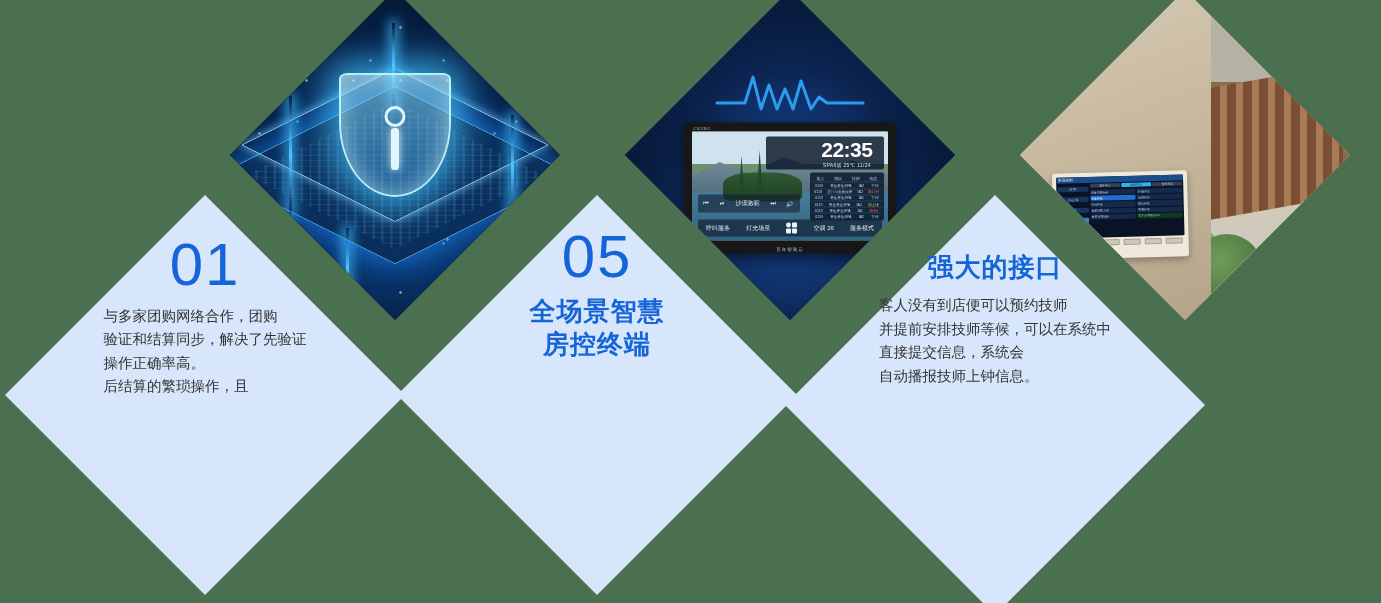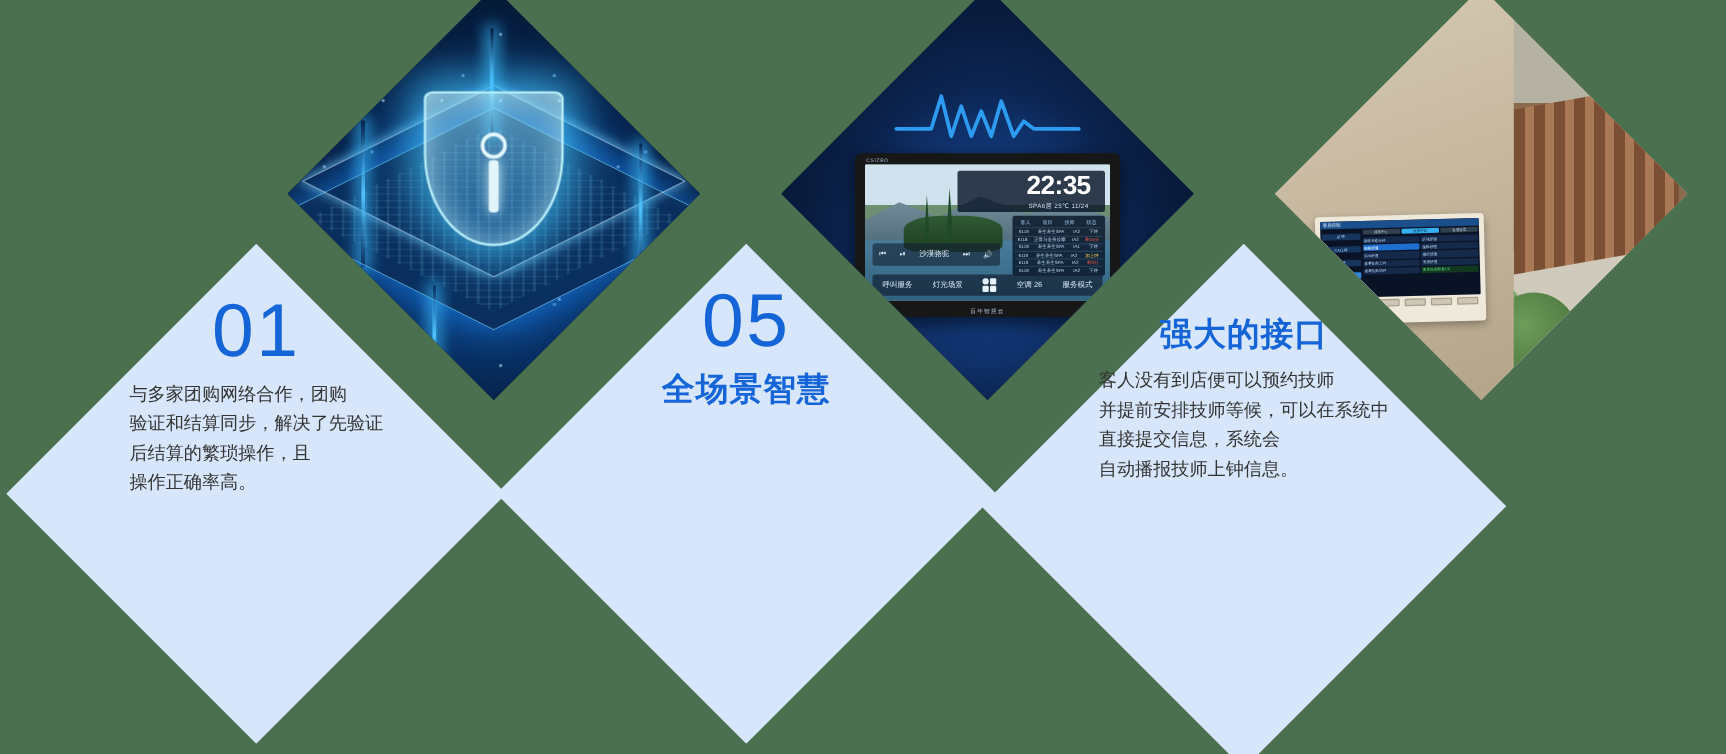--- a/index.html
+++ b/index.html
@@ -375,32 +375,33 @@
     </div>
   </div>
 
   <div class="dia text-dia" style="left:5px;top:195px;">
     <div class="dia-clip"></div>
     <div class="text-body">
       <div class="num">01</div>
       <div class="desc">
         <div>与多家团购网络合作，团购</div>
         <div>验证和结算同步，解决了先验证</div>
+        <div>操作正确率高。</div>
         <div>后结算的繁琐操作，且</div>
-        <div>操作正确率高。</div>
       </div>
     </div>
   </div>
 
   <div class="dia text-dia" style="left:397px;top:195px;">
     <div class="dia-clip"></div>
     <div class="text-body" style="padding-top:32px;">
       <div class="num">05</div>
       <div class="headline" style="margin-top:8px;">
         <div>全场景智慧</div>
+        <div>房控终端</div>
       </div>
     </div>
   </div>
 
   <div class="dia text-dia" style="left:785px;top:195px;width:420px;height:420px;">
     <div class="dia-clip"></div>
     <div class="text-body" style="padding-top:42px;">
       <div class="headline">
         <div>强大的接口</div>
       </div>

